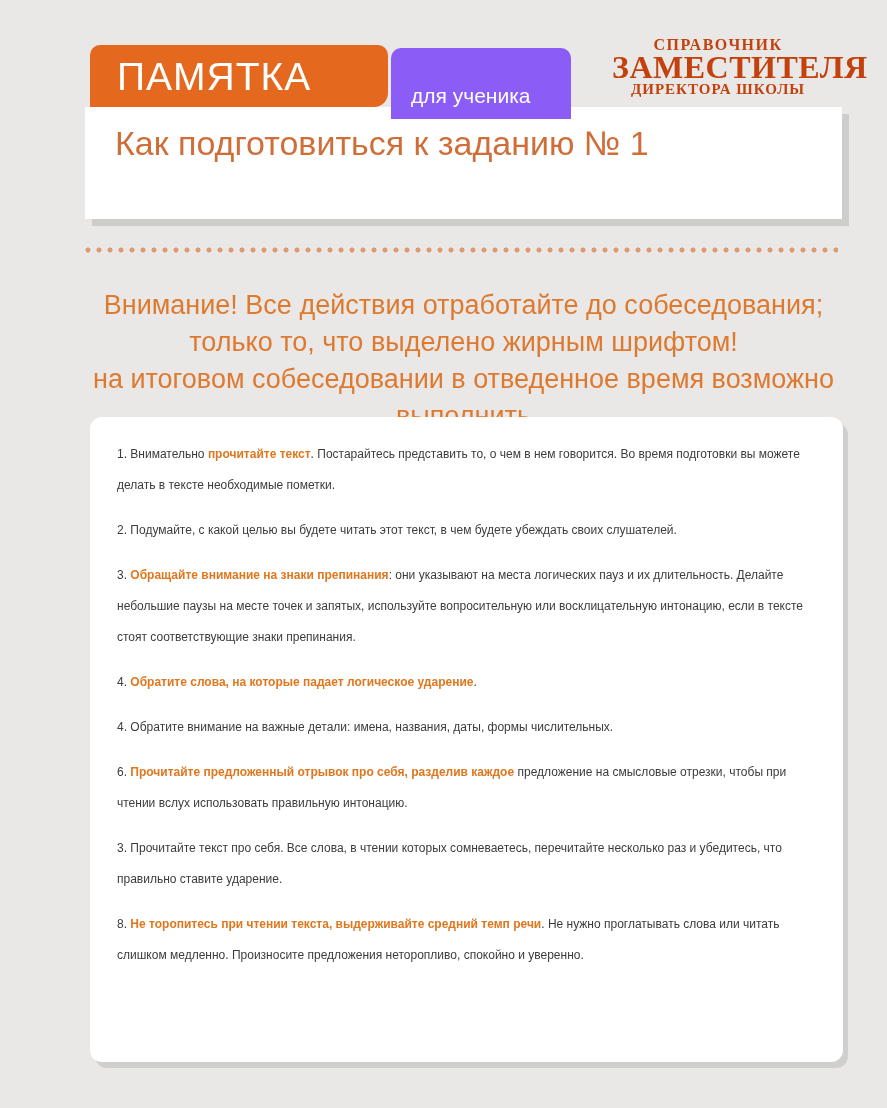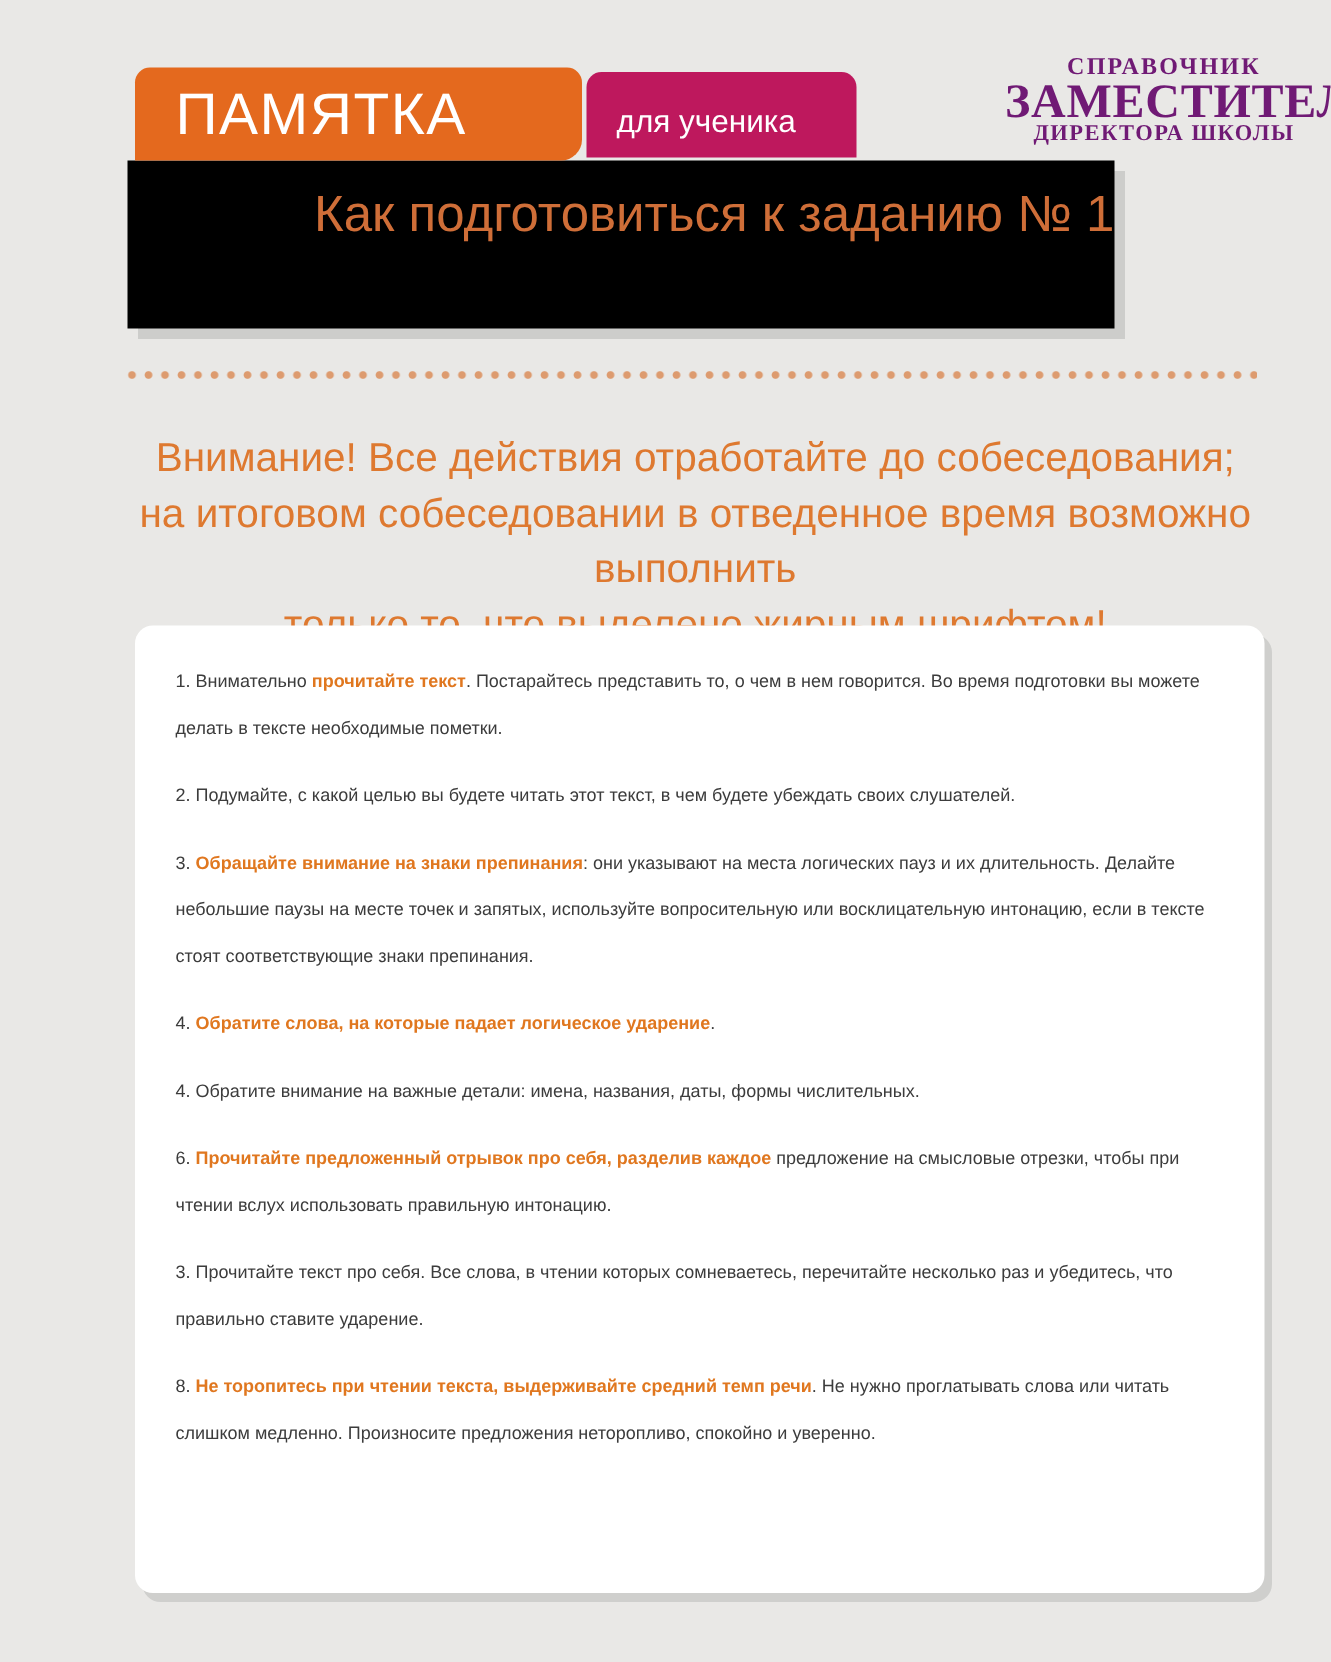--- a/index.html
+++ b/index.html
@@ -30,57 +30,56 @@
     color: #ffffff;
     font-size: 39px;
     font-weight: normal;
     letter-spacing: 1px;
     padding-left: 27px;
     line-height: 1;
   }
   .tab-light {
     position: absolute;
     left: 391px; top: 48px;
-    width: 180px; height: 57px;
-    background: #be185d;
+    width: 180px; height: 71px;
+    background: #8b5cf6;
     border-radius: 10px 10px 0 0;
     z-index: 2;
   }
   .tab-light .tab-label {
     position: absolute;
     left: 20px; bottom: 13px;
     color: #ffffff;
     font-size: 21px;
     line-height: 1;
   }
 
   
   .logo {
     position: absolute;
-    left: 670px; top: 35px;
+    left: 612px; top: 35px;
     width: 212px;
     text-align: center;
-    color: #701a75;
+    color: #c2410c;
     font-family: "Liberation Serif", "DejaVu Serif", serif;
     font-weight: bold;
     z-index: 3;
   }
   .logo .l1 { font-size: 16px; letter-spacing: 1.5px; line-height: 20px; }
   .logo .l2 { font-size: 32px; letter-spacing: 0.5px; line-height: 25px; }
   .logo .l3 { font-size: 15px; letter-spacing: 1px;  line-height: 19px; }
 
   
   .title-card {
     position: absolute;
     left: 85px; top: 107px;
-    width: 658px; height: 112px;
-    background: #000000;
+    width: 757px; height: 112px;
+    background: #ffffff;
     box-shadow: 7px 7px 0 0 #cdcdcb;
     z-index: 1;
-    text-align: right;
   }
   .title-card .title {
     padding: 14px 0 0 30px;
     color: #cf6e38;
     font-size: 34px;
     line-height: 45px;
   }
 
   
   .dots {
@@ -144,22 +143,22 @@
 <div class="title-card">
   <div class="title">
     <div>Как подготовиться к заданию № 1</div>
   </div>
 </div>
 
 <div class="dots"></div>
 
 <div class="notice">
   <div>Внимание! Все действия отработайте до собеседования;</div>
+  <div>только то, что выделено жирным шрифтом!</div>
   <div>на итоговом собеседовании в отведенное время возможно выполнить</div>
-  <div>только то, что выделено жирным шрифтом!</div>
 </div>
 
 <div class="memo-card">
   <div>
       <p class="memo-item"><span>1. Внимательно </span><span class="hl">прочитайте текст</span><span>. Постарайтесь представить то, о чем в нем говорится. Во время подготовки вы можете делать в тексте необходимые пометки.</span></p>
       <p class="memo-item"><span>2. Подумайте, с какой целью вы будете читать этот текст, в чем будете убеждать своих слушателей.</span></p>
       <p class="memo-item"><span>3. </span><span class="hl">Обращайте внимание на знаки препинания</span><span>: они указывают на места логических пауз и их длительность. Делайте небольшие паузы на месте точек и запятых, используйте вопросительную или восклицательную интонацию, если в тексте стоят соответствующие знаки препинания.</span></p>
       <p class="memo-item"><span>4. </span><span class="hl">Обратите слова, на которые падает логическое ударение</span><span>.</span></p>
       <p class="memo-item"><span>4. Обратите внимание на важные детали: имена, названия, даты, формы числительных.</span></p>
       <p class="memo-item"><span>6. </span><span class="hl">Прочитайте предложенный отрывок про себя, разделив каждое</span><span> предложение на смысловые отрезки, чтобы при чтении вслух использовать правильную интонацию.</span></p>

